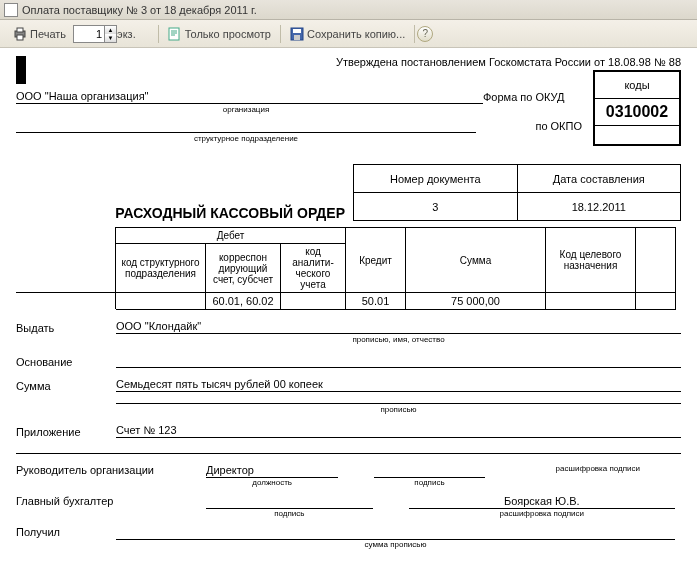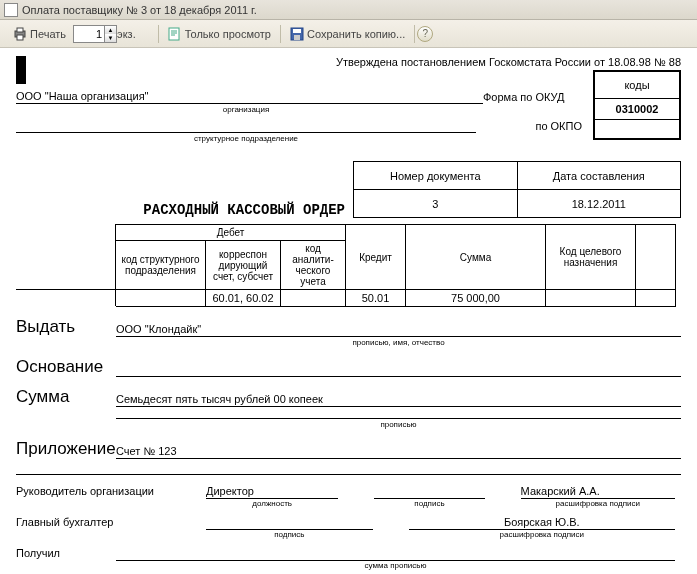--- a/index.html
+++ b/index.html
@@ -15,36 +15,36 @@
   .spin .arrows { width: 12px; height: 18px; display: flex; flex-direction: column; border: 1px solid #888; border-left: none; }
   .spin .arrows div { flex: 1; background: linear-gradient(#fff,#ddd); font-size: 6px; text-align: center; line-height: 8px; cursor: pointer; }
   .lbl { font-size: 11px; color: #444; margin-right: 20px; }
   .help { width: 16px; height: 16px; border-radius: 50%; background: linear-gradient(#fff,#e0dcc8); border: 1px solid #b0a880; text-align: center; line-height: 14px; font-size: 10px; color: #665; cursor: pointer; }
   .sep { width: 1px; height: 18px; background: #c0bca8; margin: 0 2px; }
   .doc { padding: 8px 16px; position: relative; }
   .black-bar { position: absolute; left: 16px; top: 8px; width: 10px; height: 28px; background: #000; }
   .right-head { text-align: right; font-size: 11px; }
   .codes-box { float: right; border: 2px solid #000; width: 88px; margin-top: 2px; }
   .codes-box .hdr { border-bottom: 1px solid #000; text-align: center; font-size: 11px; padding: 7px 0; }
-  .codes-box .cell { text-align: center; font-weight: bold; font-size: 11px; padding: 4px 0; border-bottom: 1px solid #000; }
+  .codes-box .cell { text-align: center; font-weight: bold; font-size: 16px; padding: 4px 0; border-bottom: 1px solid #000; }
   .codes-box .cell2 { height: 18px; }
   .org-row { display: flex; align-items: flex-end; margin-top: 6px; }
   .org-line { flex: 1; border-bottom: 1px solid #000; padding-bottom: 1px; }
   .right-lbl { white-space: nowrap; padding-right: 4px; padding-bottom: 1px; }
   .under-lbl { text-align: center; font-size: 8px; margin-top: 1px; }
   .clear { clear: both; }
   table.boxed { border-collapse: collapse; }
   table.boxed td, table.boxed th { border: 1px solid #000; text-align: center; font-size: 11px; padding: 2px 4px; vertical-align: middle; }
   .big-title { font-weight: bold; font-size: 14px; text-align: right; padding-right: 8px; }
   table.docnum { width: 328px; }
   table.docnum td { height: 28px; }
   table.main { width: 660px; margin-top: 6px; }
   table.main th { font-weight: normal; font-size: 10px; }
   .field-row { display: flex; align-items: flex-end; margin-top: 10px; }
-  .field-row .flabel { width: 100px; font-size: 17px; }
+  .field-row .flabel { width: 100px; font-size: 11px; }
   .field-row .fval { flex: 1; border-bottom: 1px solid #000; padding-bottom: 1px; min-height: 14px; }
   .sig-row { display: flex; margin-top: 8px; gap: 24px; }
   .sig-row .slabel { font-size: 11px; }
   .sig-col { flex: 1; margin: 0 6px; }
   .sig-line { border-bottom: 1px solid #000; height: 14px; }
   .sig-under { text-align: center; font-size: 8px; }
 </style>
 </head>
 <body>
 
@@ -114,21 +114,21 @@
   <div style="margin-top:6px;">
     <div class="org-row">
       <div class="org-line" style="max-width:460px;"></div>
       <div class="right-lbl" style="width:110px; text-align:right;">по ОКПО</div>
     </div>
     <div class="under-lbl" style="width:460px;">структурное подразделение</div>
   </div>
   <div class="clear"></div>
 
   <div style="display:flex; align-items:flex-end; margin-top:18px;">
-    <div style="flex:1;font-family:Liberation Mono, monospace;" class="big-title">РАСХОДНЫЙ КАССОВЫЙ ОРДЕР</div>
+    <div style="flex:1;" class="big-title">РАСХОДНЫЙ КАССОВЫЙ ОРДЕР</div>
     <table class="boxed docnum">
       <tbody>
           <tr>
         <td style="width:50%;">Номер документа</td>
         <td>Дата составления</td>
       </tr>
       <tr>
         <td>3</td>
         <td>18.12.2011</td>
       </tr>
@@ -197,21 +197,20 @@
     <div class="slabel" style="width:160px;">Руководитель организации</div>
     <div class="sig-col" style="flex:1.2;">
       <div class="sig-line">Директор</div>
       <div class="sig-under">должность</div>
     </div>
     <div class="sig-col">
       <div class="sig-line"></div>
       <div class="sig-under">подпись</div>
     </div>
     <div class="sig-col" style="flex:1.4;">
-      <div class="sig-line">Макарский А.А.</div>
       <div class="sig-under">расшифровка подписи</div>
     </div>
   </div>
 
   <div class="sig-row">
     <div class="slabel" style="width:160px;">Главный бухгалтер</div>
     <div class="sig-col">
       <div class="sig-line"></div>
       <div class="sig-under">подпись</div>
     </div>

